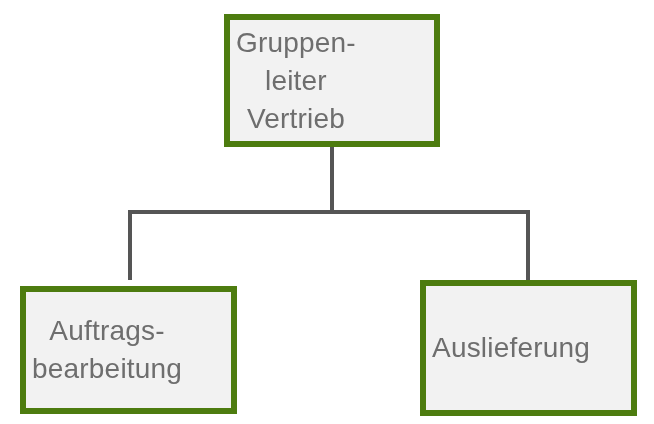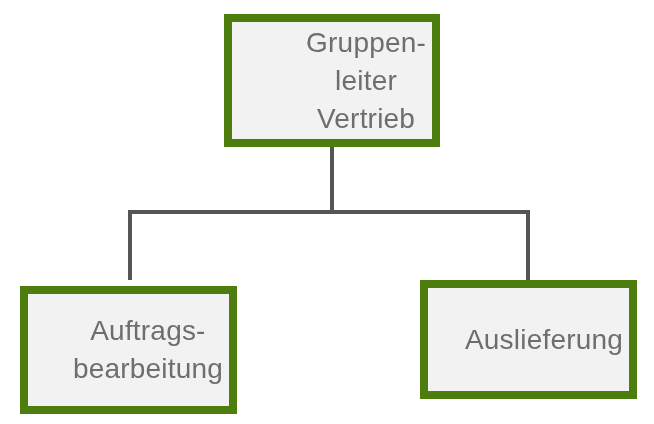--- a/index.html
+++ b/index.html
@@ -14,24 +14,24 @@
     background: #ffffff;
     overflow: hidden;
     font-family: "Liberation Sans", sans-serif;
   }
 
   
   .node {
     position: absolute;
     box-sizing: border-box;
     background: #f2f2f2;
-    border: 8px solid #4d7c0f;
+    border: 6px solid #4d7c0f;
     display: flex;
     align-items: center;
-    justify-content: flex-end;
+    justify-content: flex-start;
     text-align: center;
   }
   .node-label {
     color: #6e6e6e;
     font-size: 28px;
     line-height: 38px;
     font-weight: 400;
     letter-spacing: 0.2px;
     white-space: pre-line;
     padding: 0 6px;
@@ -47,21 +47,21 @@
     left: 20px;
     top: 278px;
     width: 217px;
     height: 128px;
     margin-top: 8px;
   }
   #node-auslieferung {
     left: 420px;
     top: 280px;
     width: 217px;
-    height: 119px;
+    height: 136px;
   }
 
   
   .conn {
     position: absolute;
     background: #555555;
   }
   
   #conn-stem {
     left: 330px;

